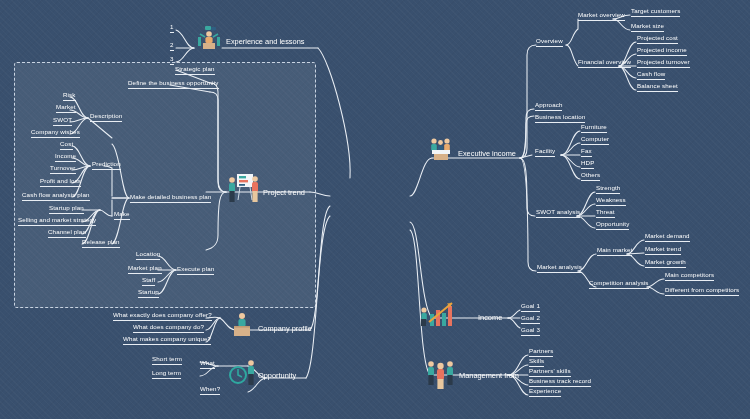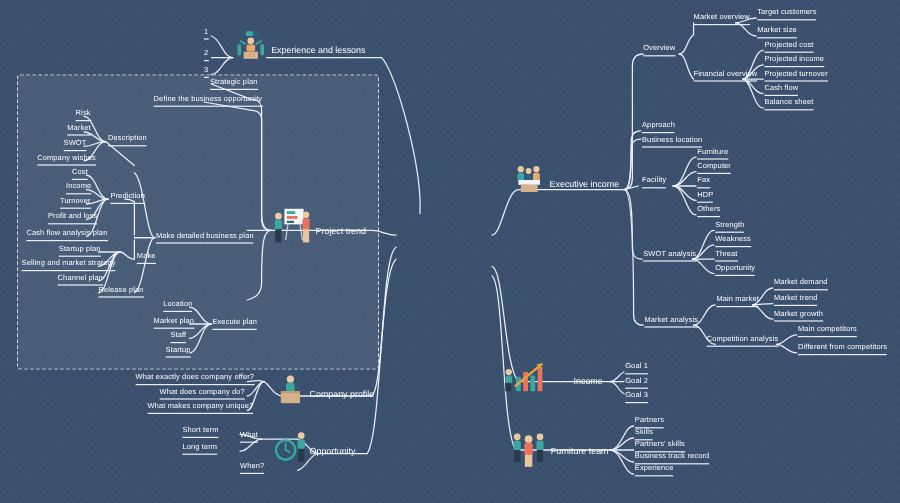--- a/index.html
+++ b/index.html
@@ -251,21 +251,21 @@
     <circle cx="7" cy="6" r="2.8" fill="#efc9a0"></circle>
     <rect x="4" y="9" width="6" height="9" rx="1.8" fill="#3aa8a0"></rect>
     <rect x="4.4" y="17" width="5.2" height="10" fill="#2b3a4a"></rect>
     <circle cx="26" cy="6" r="2.8" fill="#efc9a0"></circle>
     <rect x="23" y="9" width="6" height="9" rx="1.8" fill="#3aa8a0"></rect>
     <rect x="23.4" y="17" width="5.2" height="10" fill="#2b3a4a"></rect>
     <circle cx="16.5" cy="8" r="3.2" fill="#efc9a0"></circle>
     <rect x="13" y="11" width="7" height="11" rx="2" fill="#e8735e"></rect>
     <rect x="13.4" y="21" width="6.2" height="10" fill="#e8c79e"></rect>
   </svg>
-  <div class="bigtopic" style="left:459px;top:371px;">Furniture team</div>
+  <div class="bigtopic" style="left:459px;top:371px;">Management from</div>
   <div class="node ul" style="left:529px;top:348px;">Partners</div>
   <div class="node ul" style="left:529px;top:358px;">Skills</div>
   <div class="node ul" style="left:529px;top:368px;">Partners' skills</div>
   <div class="node ul" style="left:529px;top:378px;">Business track record</div>
   <div class="node ul" style="left:529px;top:388px;">Experience</div>
 
   <svg class="illus" style="left:196px;top:24px;" width="26" height="26" viewBox="0 0 26 26">
     <rect x="9" y="2" width="6" height="4" rx="1" fill="#3aa8a0"></rect>
     <rect x="15" y="3" width="5" height="3.4" rx="1" fill="#2f5f82"></rect>
     <circle cx="13" cy="10" r="2.8" fill="#efc9a0"></circle>

